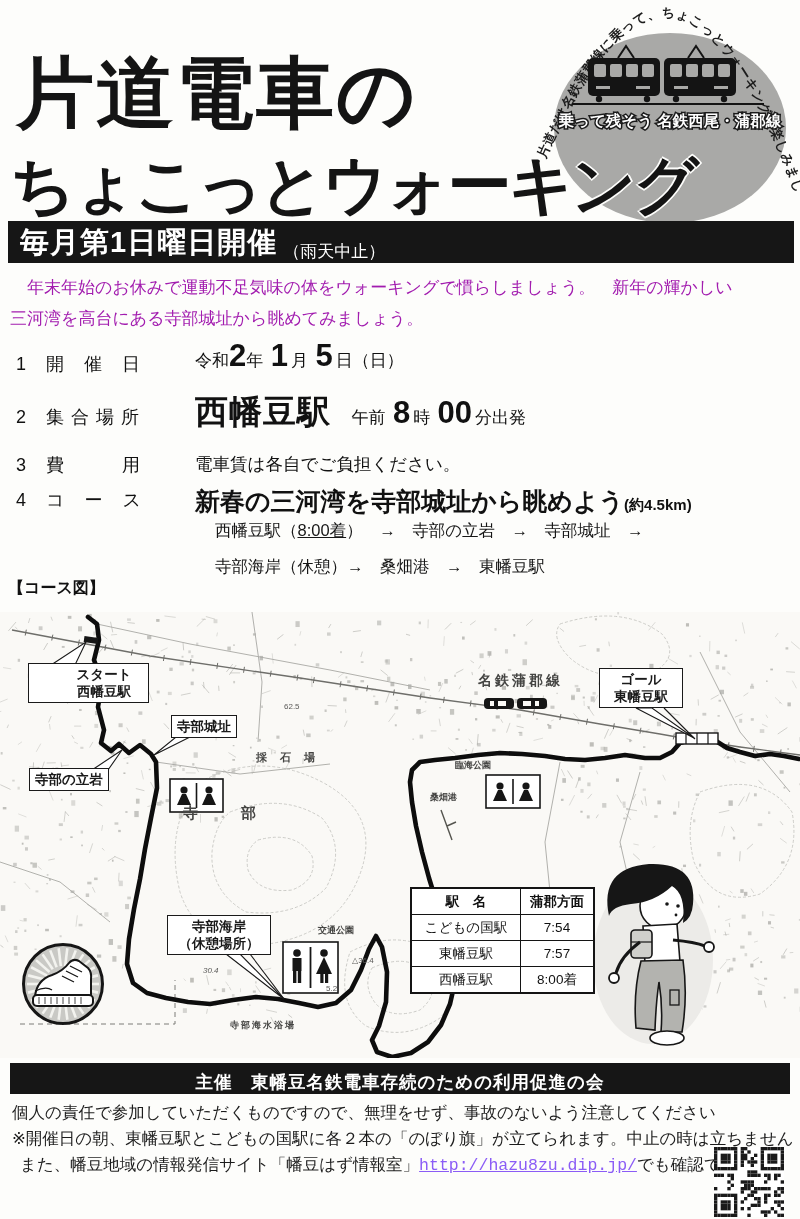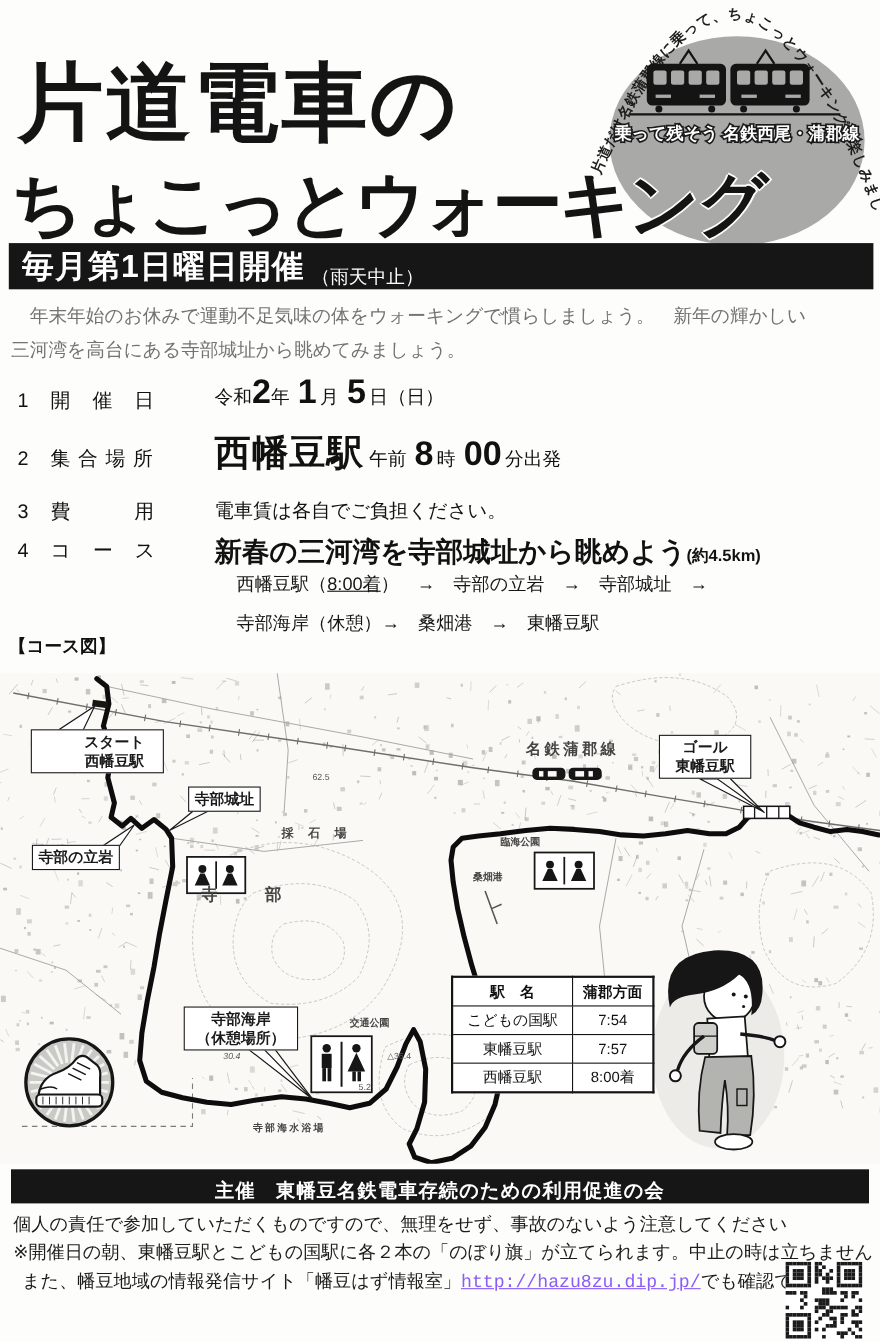--- a/index.html
+++ b/index.html
@@ -66,40 +66,40 @@
     <line x1="36" y1="102" x2="228" y2="102" stroke="#141414" stroke-width="2"></line>
   </g>
   <text x="134" y="124" text-anchor="middle" font-size="15.5" font-weight="bold" fill="#ffffff" stroke="#1a1a1a" stroke-width="3" paint-order="stroke">乗って残そう 名鉄西尾・蒲郡線</text>
 </svg>
 
 <div class="abs banner" style="left:8px;top:221px;width:786px;height:42px;">
   <span style="font-size:29px;font-weight:bold;margin-left:12px;letter-spacing:1px;">毎月第1日曜日開催</span>
   <span style="font-size:17px;margin-left:6px;margin-top:6px;">（雨天中止）</span>
 </div>
 
-<div class="abs" style="left:10px;top:272px;width:786px;font-size:17px;line-height:31px;color:#737373;">
+<div class="abs" style="left:10px;top:272px;width:786px;font-size:17px;line-height:31px;color:#a21caf;">
   <div>　年末年始のお休みで運動不足気味の体をウォーキングで慣らしましょう。　新年の輝かしい</div>
   <div>三河湾を高台にある寺部城址から眺めてみましょう。</div>
 </div>
 
 <div class="abs detail-label" style="left:16px;top:352px;">
   <span>1</span>　<span>開　催　日</span>
 </div>
 <div class="abs" style="left:195px;top:338px;white-space:nowrap;">
   <span class="unit">令和</span><span class="bignum">2</span><span class="unit">年</span>
   <span class="bignum" style="margin:0 3px;">1</span><span class="unit">月</span>
   <span class="bignum" style="margin:0 3px;">5</span><span class="unit">日（日）</span>
 </div>
 
 <div class="abs detail-label" style="left:16px;top:405px;">
   <span>2</span>　<span>集 合 場 所</span>
 </div>
 <div class="abs" style="left:195px;top:390px;white-space:nowrap;">
   <span style="font-size:33px;font-weight:bold;letter-spacing:1px;">西幡豆駅</span>
-  <span class="unit" style="margin-left:0;">午前</span>
+  <span class="unit" style="margin-left:16px;">午前</span>
   <span class="bignum" style="margin:0 3px;">8</span><span class="unit">時</span>
   <span class="bignum" style="margin:0 3px;">00</span><span class="unit">分出発</span>
 </div>
 
 <div class="abs detail-label" style="left:16px;top:453px;">
   <span>3</span>　<span>費　　　用</span>
 </div>
 <div class="abs" style="left:195px;top:452px;font-size:17.5px;white-space:nowrap;">電車賃は各自でご負担ください。</div>
 
 <div class="abs detail-label" style="left:16px;top:488px;">
@@ -996,21 +996,21 @@
 
   <span class="mtext" style="left:478px;top:60px;font-size:14px;letter-spacing:3px;">名鉄蒲郡線</span>
   <span class="mtext" style="left:183px;top:192px;font-size:15px;letter-spacing:14px;">寺　部</span>
   <span class="mtext" style="left:256px;top:138px;font-size:11px;letter-spacing:5px;">採 石 場</span>
   <span class="mtext" style="left:455px;top:147px;font-size:9px;">臨海公園</span>
   <span class="mtext" style="left:318px;top:312px;font-size:9px;">交通公園</span>
   <span class="mtext" style="left:430px;top:179px;font-size:9px;">桑畑港</span>
   <span class="mtext" style="left:230px;top:407px;font-size:9px;letter-spacing:2px;">寺部海水浴場</span>
   <span class="melev" style="left:284px;top:90px;">62.5</span>
   <span class="melev" style="left:326px;top:372px;">5.2</span>
-  <span class="melev" style="left:203px;top:344px;font-style:italic;">30.4</span>
+  <span class="melev" style="left:203px;top:354px;font-style:italic;">30.4</span>
   <span class="melev" style="left:352px;top:344px;">△36.4</span>
 
   <table class="tt">
     <thead>
       <tr>
         <th class="col-station">駅　名</th>
         <th class="col-time">蒲郡方面</th>
       </tr>
     </thead>
     <tbody>

